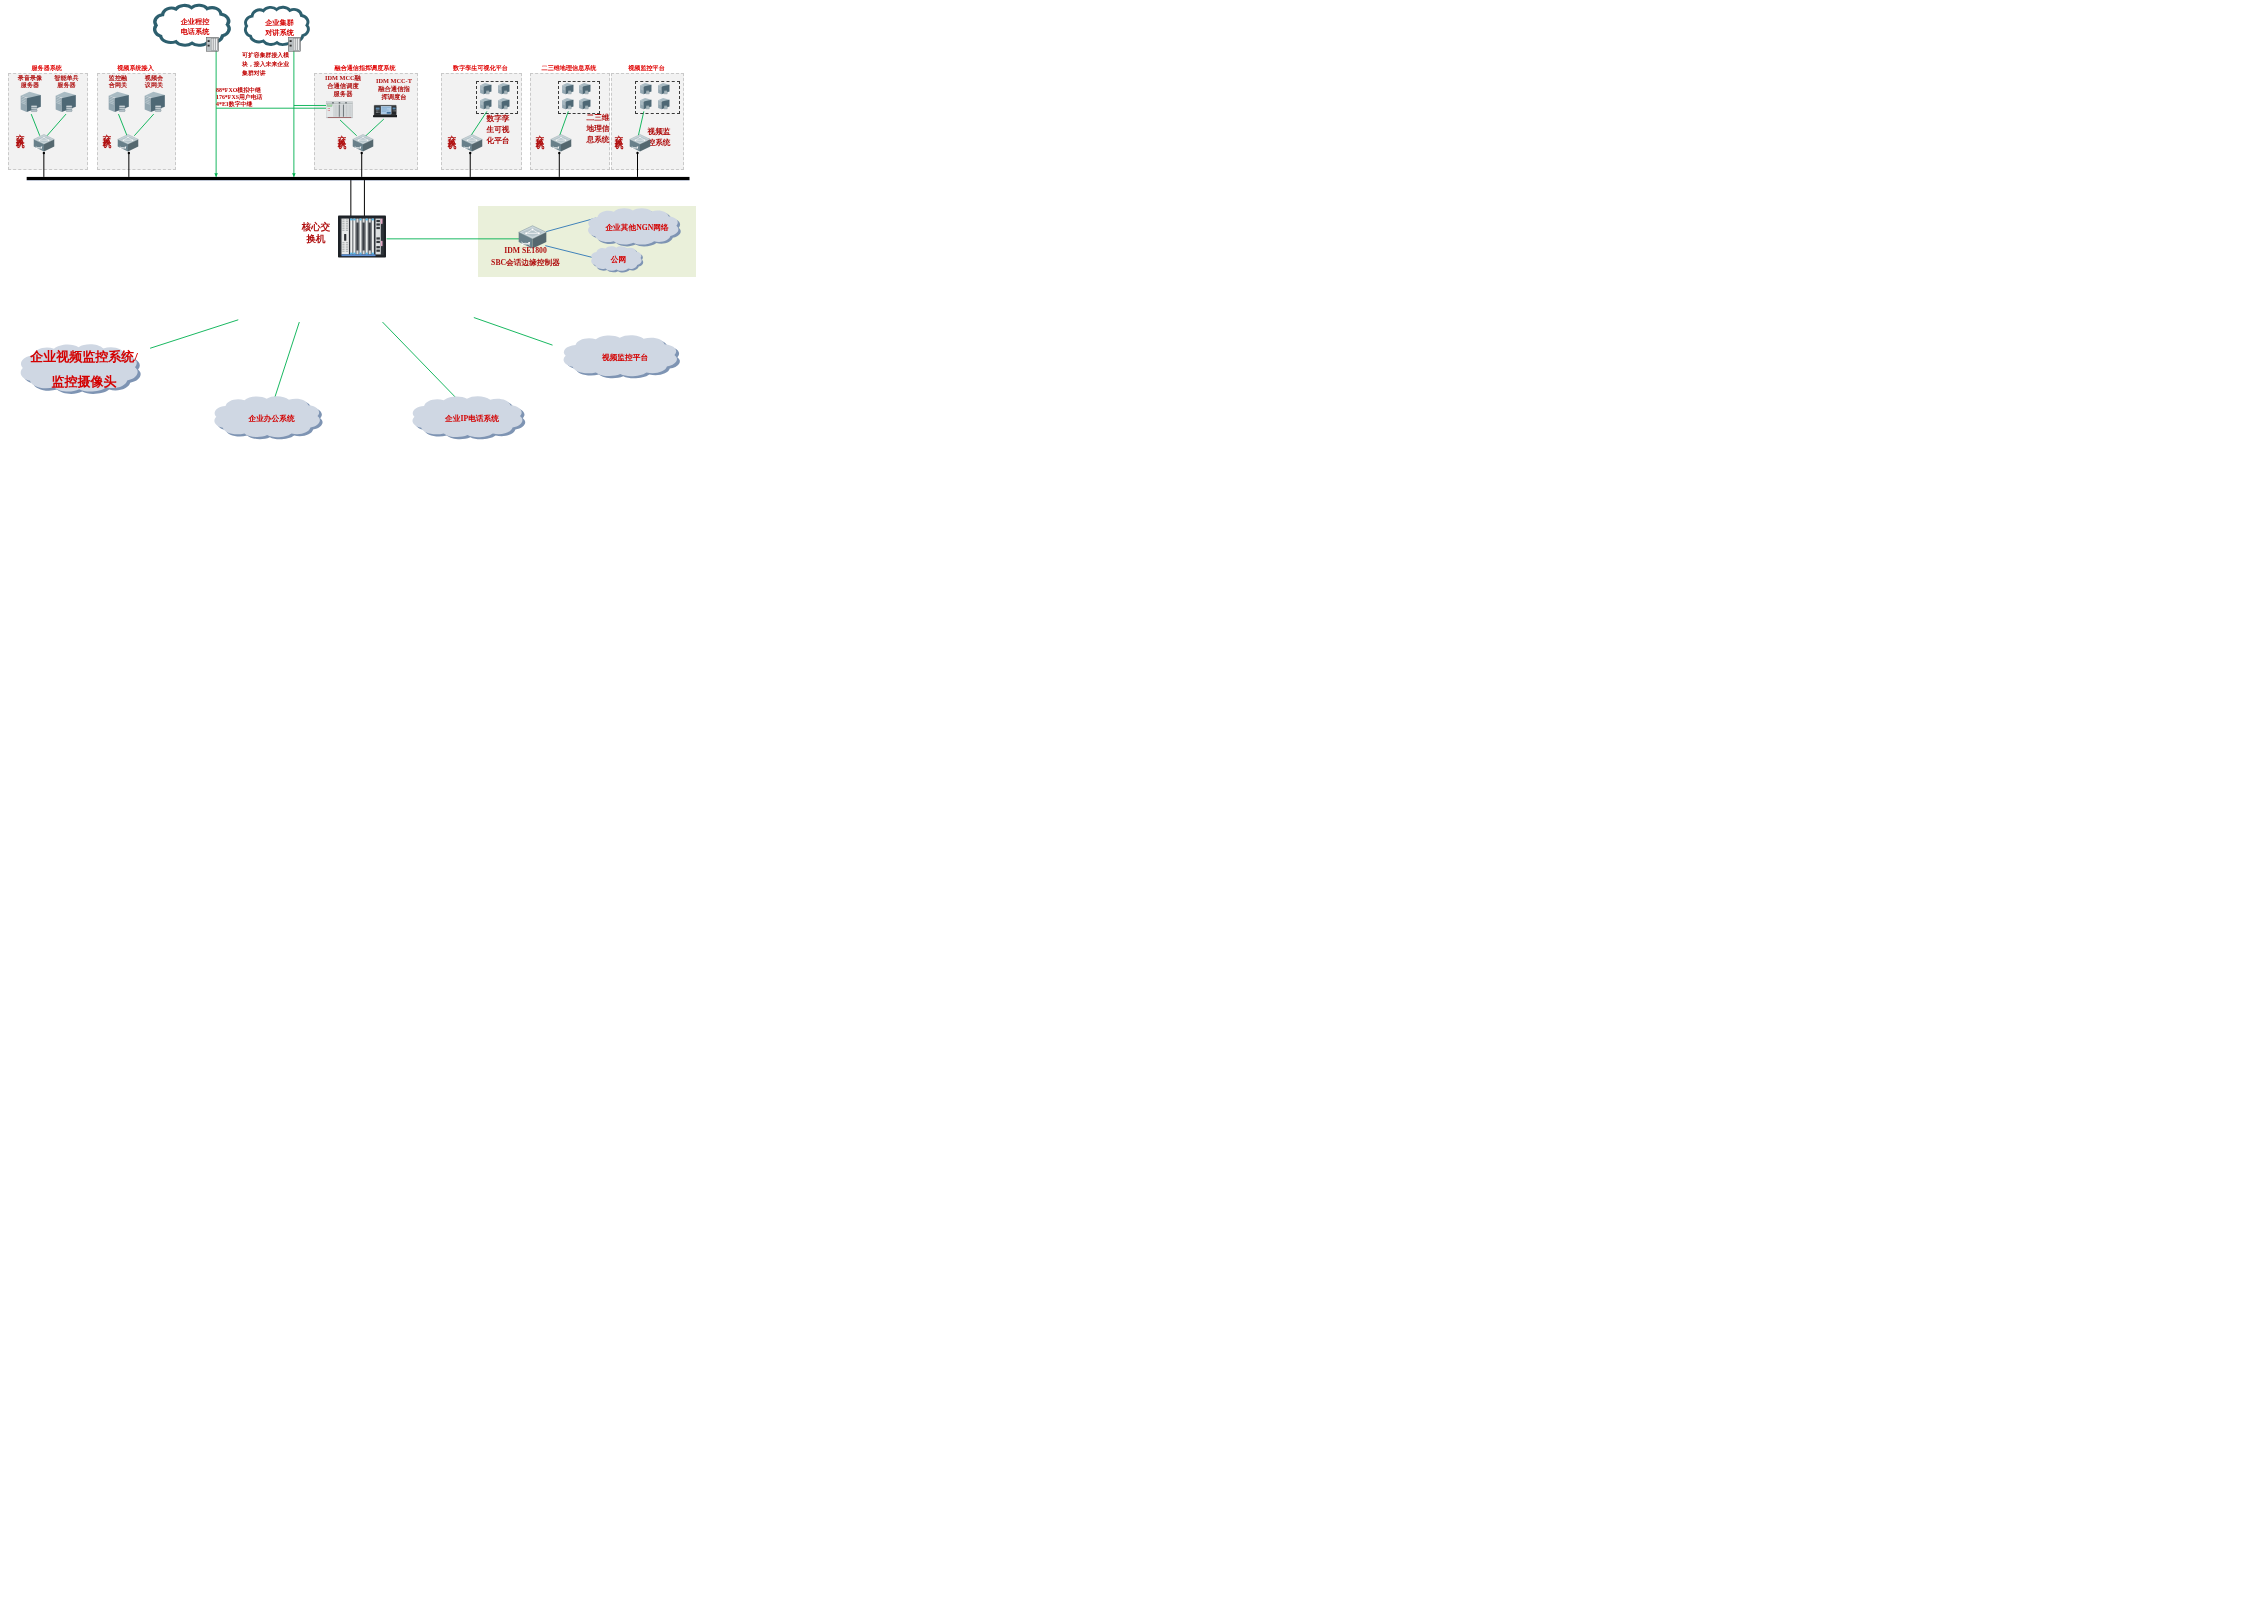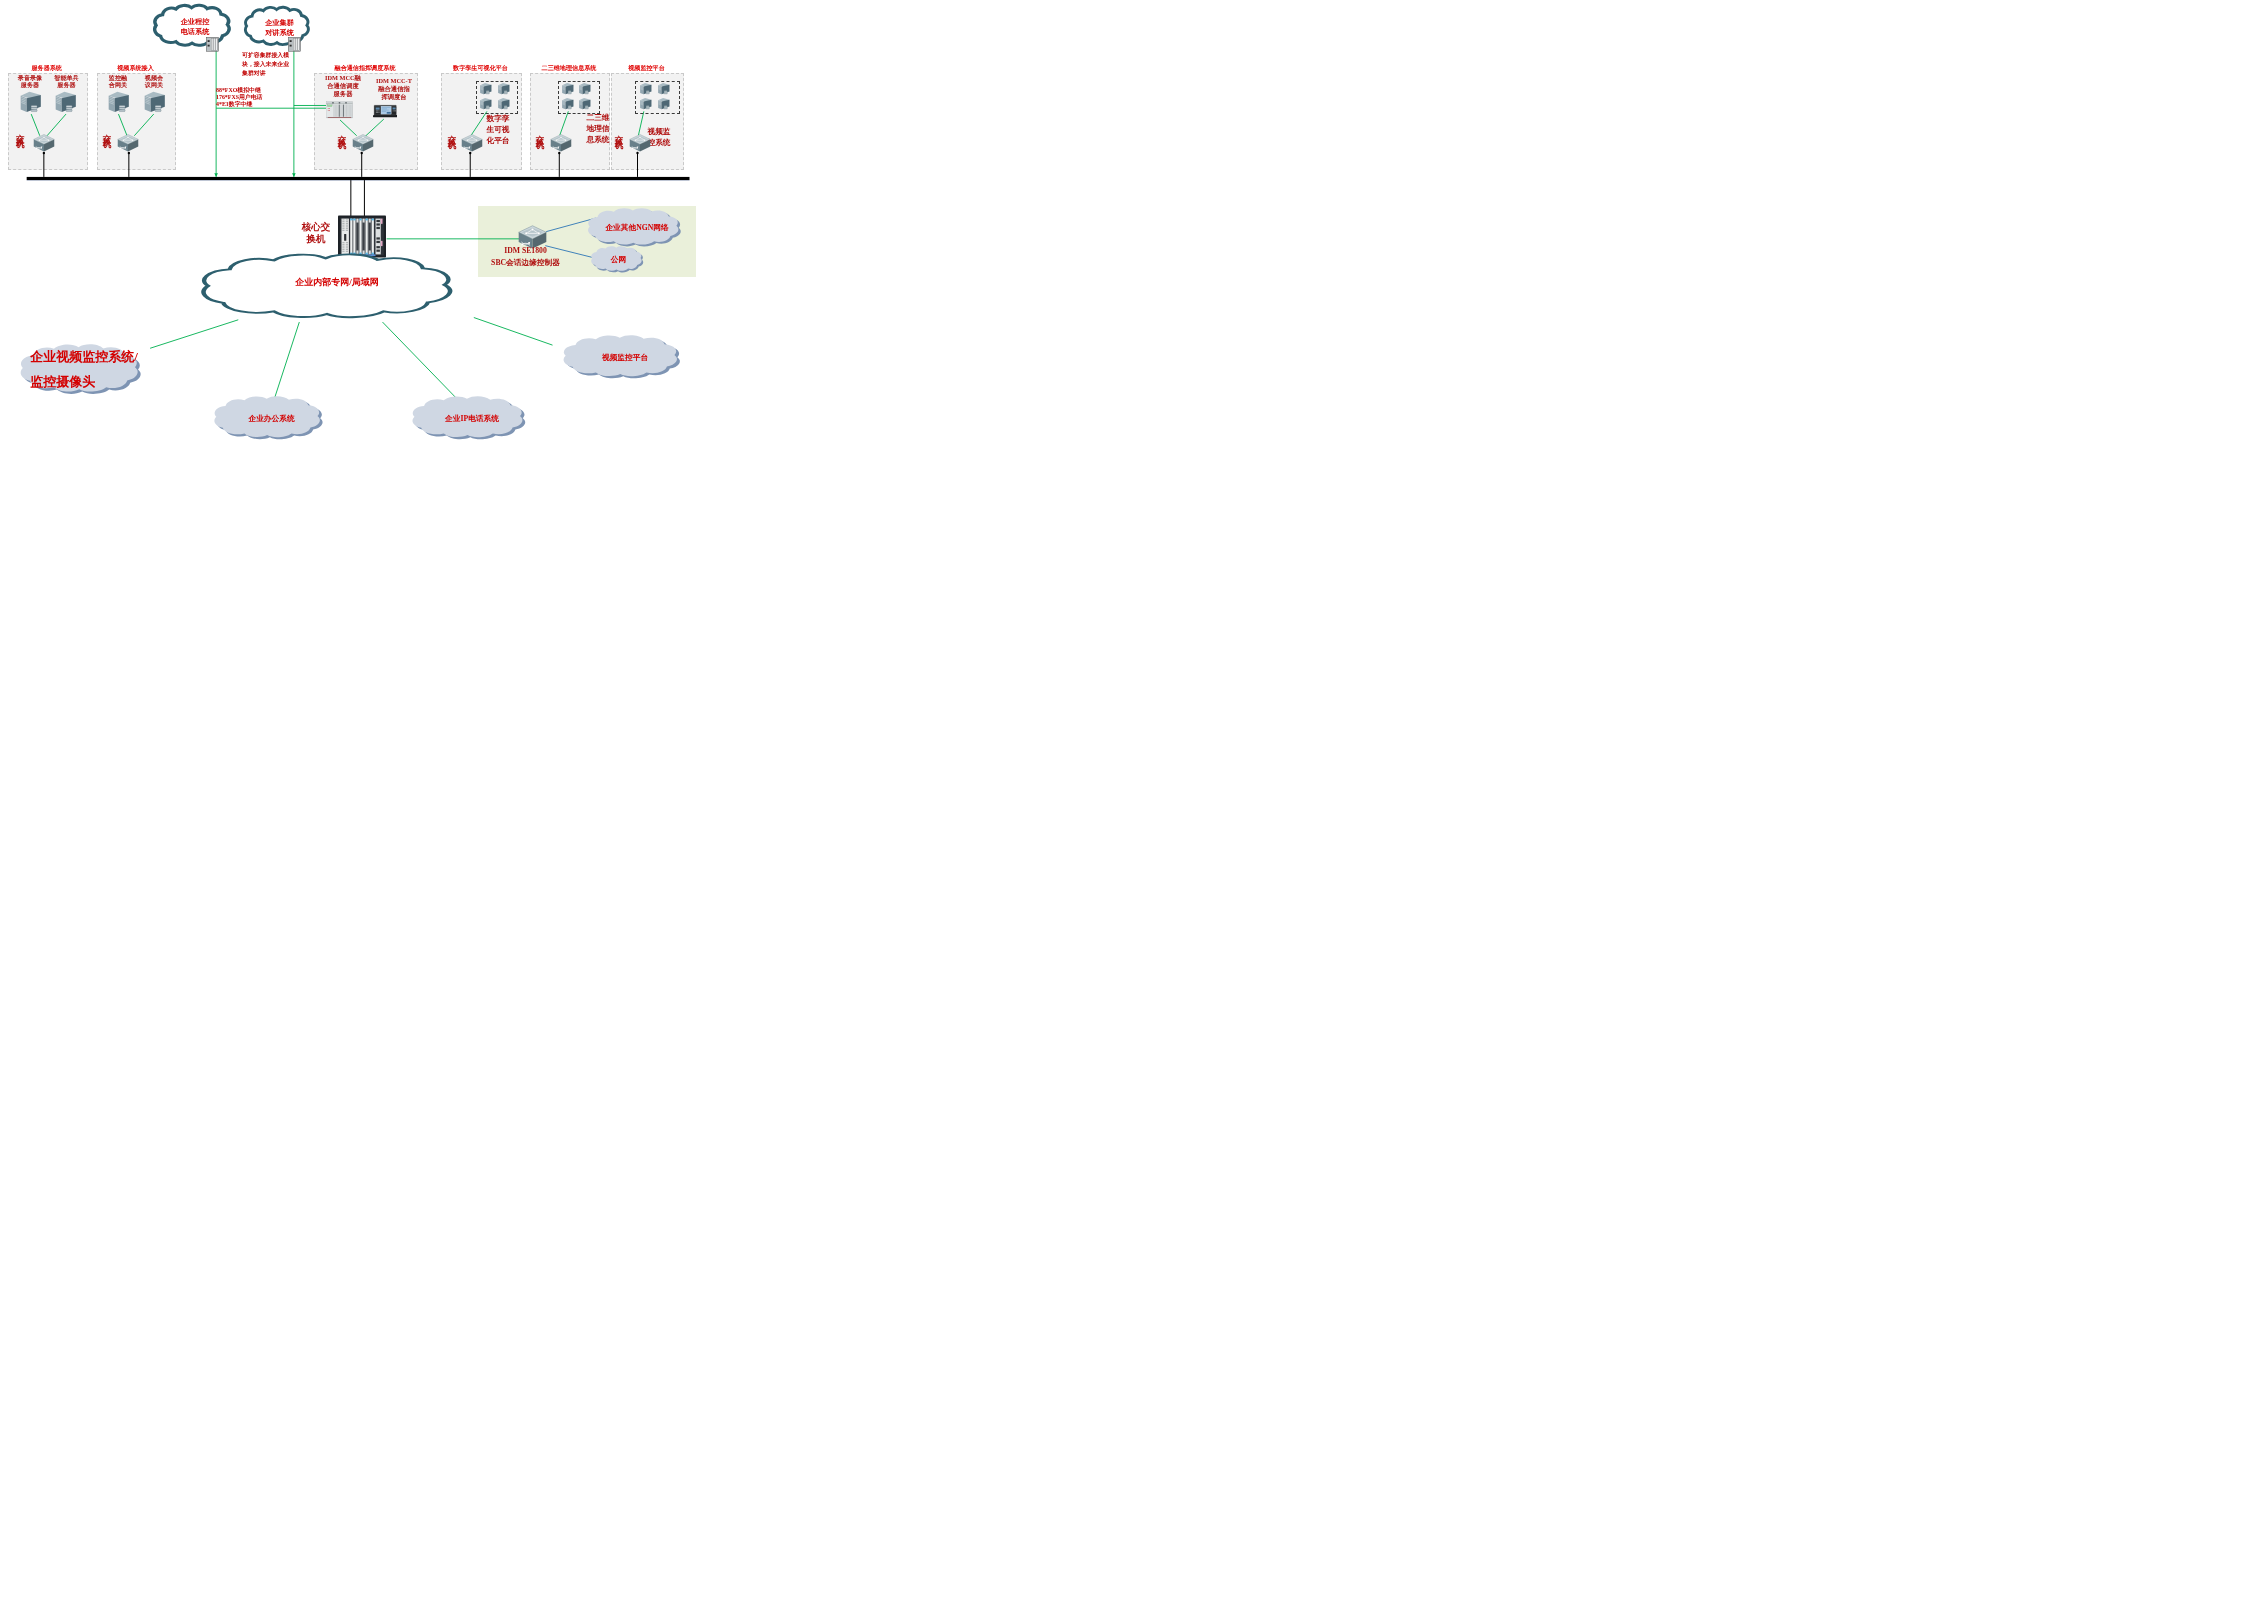--- a/index.html
+++ b/index.html
@@ -13,21 +13,21 @@
   
   .gbox{background:#f2f2f2;border:0.5px dashed #c9c9c9;}
   .gtitle{color:#e00000;font-weight:bold;font-size:6.1px;text-align:center;white-space:pre-line;}
   .devlabel{color:#b01111;font-weight:bold;font-size:6.1px;line-height:1.12;text-align:center;white-space:pre-line;}
   .devlabel3{color:#b01111;font-weight:bold;font-size:6.3px;line-height:1.3;text-align:center;white-space:pre-line;}
   .clusterlabel{color:#b01111;font-weight:bold;font-size:7.7px;line-height:1.45;text-align:center;white-space:pre-line;}
   .vlabel{color:#b01111;font-weight:bold;font-size:8.6px;writing-mode:vertical-rl;text-orientation:upright;
           letter-spacing:2.7px;line-height:1;}
   .note{color:#c00000;font-size:5.9px;line-height:1.5;white-space:pre-line;font-weight:bold;}
   .note2{color:#c00000;font-size:5.9px;line-height:1.22;white-space:pre-line;font-weight:bold;}
-  .cloudlabel{color:#d40000;font-weight:bold;white-space:pre-line;}
+  .cloudlabel{color:#d40000;font-weight:bold;text-align:center;white-space:pre-line;}
   .corelabel{color:#b01111;font-weight:bold;font-size:9.5px;line-height:1.25;text-align:center;white-space:pre-line;}
   .sbclabel{color:#b01111;font-weight:bold;font-size:7.7px;line-height:1.6;text-align:center;white-space:pre-line;}
   .greenpanel{background:#eaf0da;}
   .cloudwrap{display:flex;align-items:center;justify-content:center;}
   .cloudwrap svg{position:absolute;left:0;top:0;width:100%;height:100%;overflow:visible;}
   .cloudwrap .cloudlabel{position:relative;}
 </style>
 </head>
 <body>
 
@@ -404,26 +404,20 @@
     <div class="cloudlabel" style="font-size:7.7px;">企业其他NGN网络</div>
   </div>
   <div class="abs fg cloudwrap" style="left:590px;top:246px;width:57px;height:27px;">
     <svg viewBox="0 0 220 130" preserveAspectRatio="none">
       <use href="#cloudPath" fill="#7e94b3" transform="translate(6,8)"></use>
       <use href="#cloudPath" fill="#cfd7e3"></use>
     </svg>
     <div class="cloudlabel" style="font-size:7.7px;">公网</div>
   </div>
 
-  <div class="abs fg cloudwrap" style="left:198px;top:254px;width:278px;height:69px;">
-    <svg viewBox="0 0 220 130" preserveAspectRatio="none">
-        <use href="#cloudPath" fill="#ffffff" stroke="#2d5f6e" stroke-width="3.6"></use>
-      </svg>
-    <div class="cloudlabel" style="font-size:9px;margin-top:-12.7px;">企业内部专网/局域网</div>
-  </div>
 
   <div class="abs fg cloudwrap" style="left:18px;top:344px;width:132px;height:52px;">
     <svg viewBox="0 0 220 130" preserveAspectRatio="none">
       <use href="#cloudPath" fill="#7e94b3" transform="translate(5,6)"></use>
       <use href="#cloudPath" fill="#cfd7e3"></use>
     </svg>
     <div class="cloudlabel" style="font-size:13px;line-height:1.9;">企业视频监控系统/
 监控摄像头</div>
   </div>
   <div class="abs fg cloudwrap" style="left:212px;top:396px;width:119px;height:45px;">

